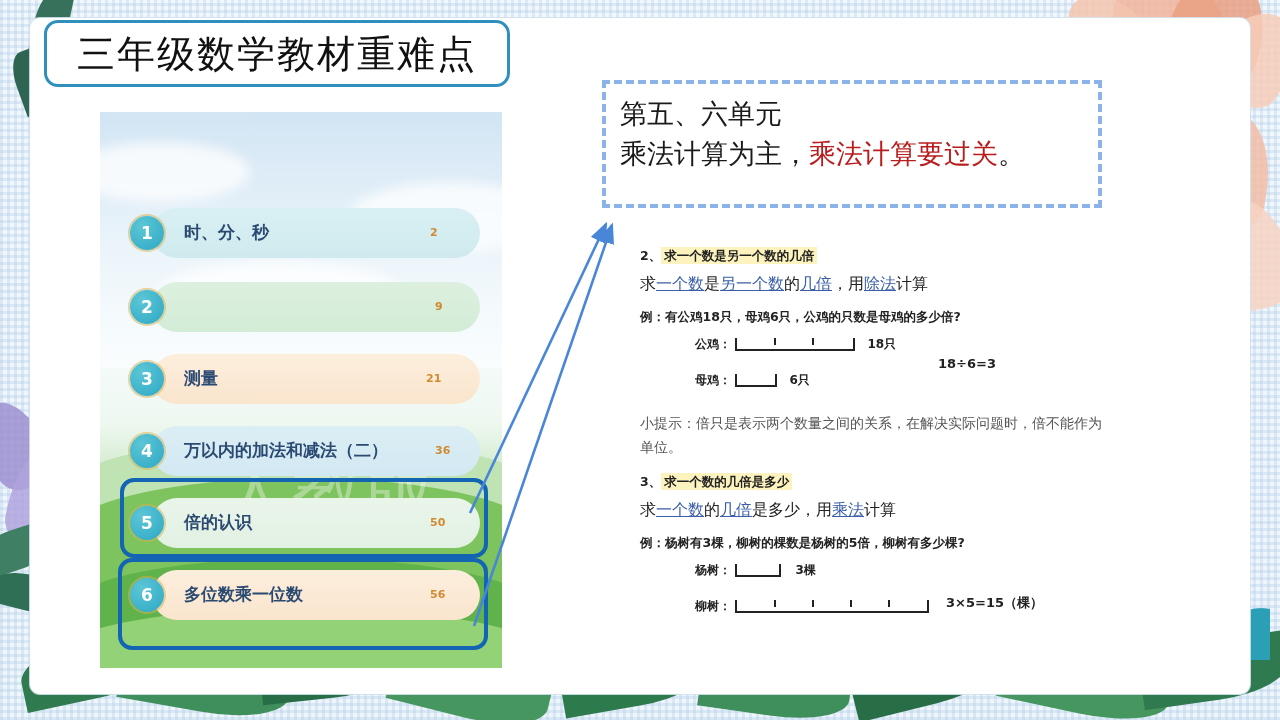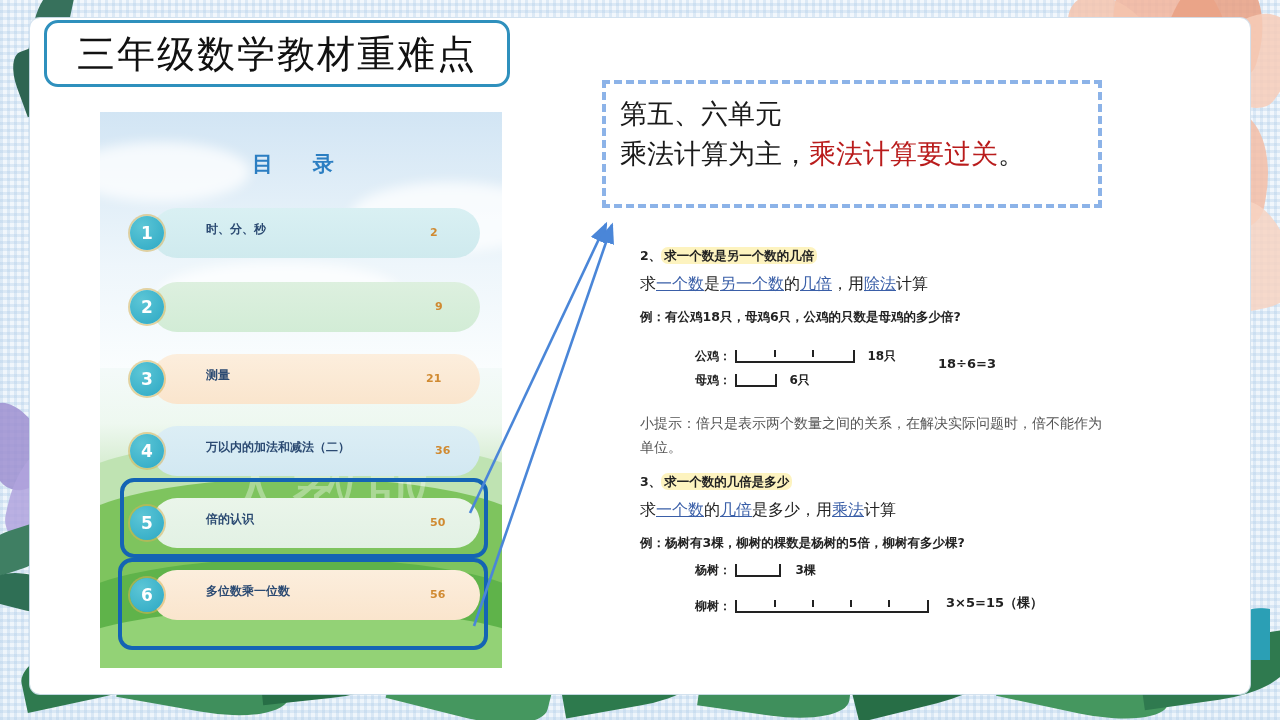--- a/index.html
+++ b/index.html
@@ -70,23 +70,23 @@
   .pill.c6{background:linear-gradient(#fceedd,#fae5cd);}
   .badge{
     position:absolute;left:0;top:8px;width:34px;height:34px;border-radius:50%;
     background:radial-gradient(circle at 35% 30%, #5cc6d6, #2da8c4);
     box-shadow:0 0 0 2px rgba(214,178,88,.55);
     color:#fff;font-weight:bold;font-size:17px;
     display:flex;align-items:center;justify-content:center;
     font-family:"DejaVu Sans",sans-serif;z-index:4;
   }
   .toc-label{
-    position:absolute;left:76px;top:13px;
+    position:absolute;left:54px;top:13px;
     font-family:"DejaVu Serif","Liberation Serif",serif;
-    font-weight:bold;font-size:12px;color:#2b4a72;white-space:nowrap;
+    font-weight:bold;font-size:17px;color:#2b4a72;white-space:nowrap;
   }
   .toc-page{
     position:absolute;top:18px;
     font-family:"DejaVu Sans",sans-serif;font-weight:bold;font-size:11px;color:#d08a31;
   }
   .wm{position:absolute;left:120px;top:330px;font-size:72px;color:rgba(255,255,255,.35);
       font-family:"DejaVu Serif",serif;z-index:2;}
 
   
   .hl-rect{position:absolute;border:4px solid #1464b4;border-radius:14px;z-index:5;}
@@ -103,21 +103,21 @@
   #callout .line{
     font-family:"DejaVu Serif","Liberation Serif",serif;
     font-size:27px;color:#1a1a1a;line-height:1.48;white-space:nowrap;
   }
   #callout .red{color:#b91c1c;}
 
   
   #notes{position:absolute;left:640px;top:248px;width:470px;z-index:6;
     font-family:"DejaVu Sans","Liberation Sans",sans-serif;color:#222;}
   .sec-head{font-size:12.5px;font-weight:bold;margin:0 0 9px 0;}
-  .sec-head .hl{background:#fdf3bf;padding:1px 3px;border-radius:7px;}
+  .sec-head .hl{background:#fdf3bf;padding:1px 3px;}
   .rule{font-size:16px;margin:0 0 14px 0;}
   .rule u{color:#3a5fa8;text-decoration:underline;}
   .ex{font-size:12.5px;font-weight:bold;margin:0 0 10px 0;}
   .bars{position:relative;margin:0 0 8px 0;height:68px;}
   .bar-row{position:absolute;font-size:12px;font-weight:bold;white-space:nowrap;}
   .bar{display:inline-block;vertical-align:middle;position:relative;height:11px;
        border-left:2px solid #222;border-right:2px solid #222;border-bottom:2px solid #222;}
   .tick{position:absolute;top:0;width:0;border-left:2px solid #222;height:7px;}
   .eq{position:absolute;font-size:13px;font-weight:bold;font-family:"DejaVu Sans",sans-serif;margin-left:16px;}
   .tip{font-size:14px;color:#555;line-height:1.7;margin:2px 0 14px 0;}
@@ -176,21 +176,20 @@
 <div id="toc">
   <div class="sky"></div>
   <div class="cloud" style="left:-30px;top:30px;width:180px;height:60px;"></div>
   <div class="cloud" style="left:250px;top:70px;width:200px;height:70px;"></div>
   <div class="cloud" style="left:60px;top:150px;width:240px;height:60px;"></div>
   <div class="hill" style="bottom:120px;height:110px;background:#bfe3b2;"></div>
   <div class="hill" style="bottom:70px;height:120px;background:#7ec45e;"></div>
   <div class="hill" style="bottom:0px;height:110px;background:#5fb34a;"></div>
   <div class="hill" style="bottom:-30px;height:90px;background:#93d276;"></div>
 
-  <div id="toc-title">目 录</div>
 
   <div class="wm">人教版</div>
 
   <div class="toc-row" style="top:96px;">
     <div class="pill c1"></div>
     <div class="badge">1</div>
     <div class="toc-label">时、分、秒</div>
     <div class="toc-page" style="left:300px;">2</div>
   </div>
 
@@ -253,21 +252,21 @@
 
   <p class="sec-head">
     <span>2、</span><span class="hl">求一个数是另一个数的几倍</span>
   </p>
   <p class="rule">
     <span>求</span><u>一个数</u><span>是</span><u>另一个数</u><span>的</span><u>几倍</u><span>，用</span><u>除法</u><span>计算</span>
   </p>
   <p class="ex">例：有公鸡18只，母鸡6只，公鸡的只数是母鸡的多少倍?</p>
 
   <div class="bars">
-    <div class="bar-row" style="left:55px;top:0;margin-top:12px;">
+    <div class="bar-row" style="left:55px;top:0;">
       <span>公鸡：</span>
       <span class="bar" style="width:116px;">
         <span class="tick" style="left:37px;"></span><span class="tick" style="left:75px;"></span>
       </span>
       <span style="margin-left:8px;">18只</span>
     </div>
     <div class="bar-row" style="left:55px;top:36px;">
       <span>母鸡：</span>
       <span class="bar" style="width:38px;"></span>
       <span style="margin-left:8px;">6只</span>

